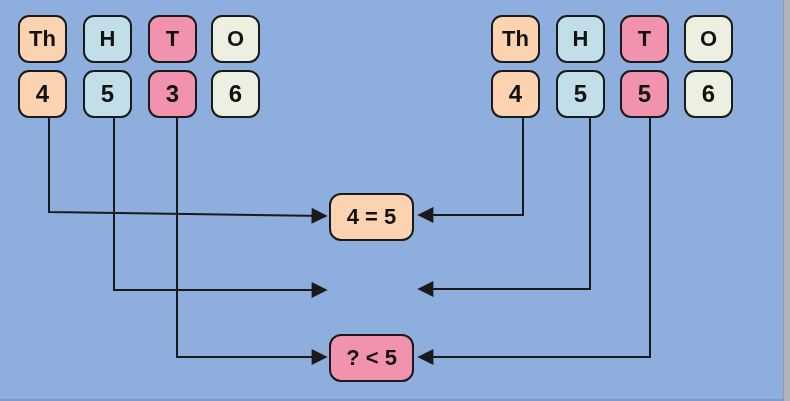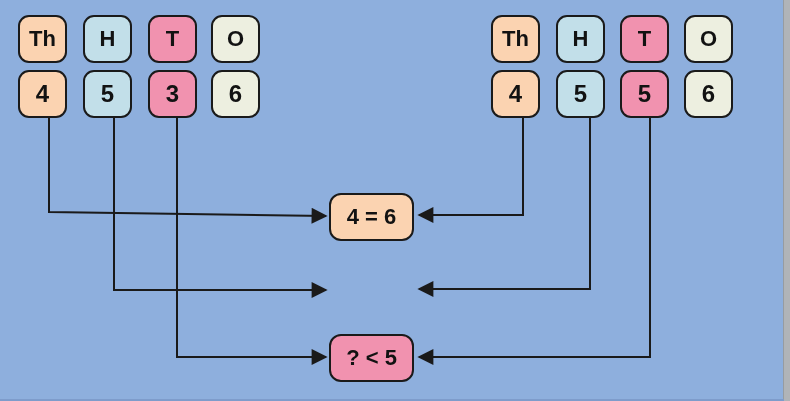--- a/index.html
+++ b/index.html
@@ -84,18 +84,18 @@
   <div class="tile header peach" style="left:491px;top:15px">Th</div>
   <div class="tile header blue" style="left:556px;top:15px">H</div>
   <div class="tile header pink" style="left:620px;top:15px">T</div>
   <div class="tile header cream" style="left:684px;top:15px">O</div>
 
   <div class="tile digit peach" style="left:491px;top:70px">4</div>
   <div class="tile digit blue" style="left:556px;top:70px">5</div>
   <div class="tile digit pink" style="left:620px;top:70px">5</div>
   <div class="tile digit cream" style="left:684px;top:70px">6</div>
 
-  <div class="cmp-box peach" style="top:193px">4 = 6</div>
+  <div class="cmp-box peach" style="top:193px">4 = 5</div>
   <div class="cmp-box pink" style="top:334px">? &lt; 5</div>
 
   <div class="edge-strip-right"></div>
   <div class="edge-strip-bottom"></div>
 </div>
 
 </body></html>

